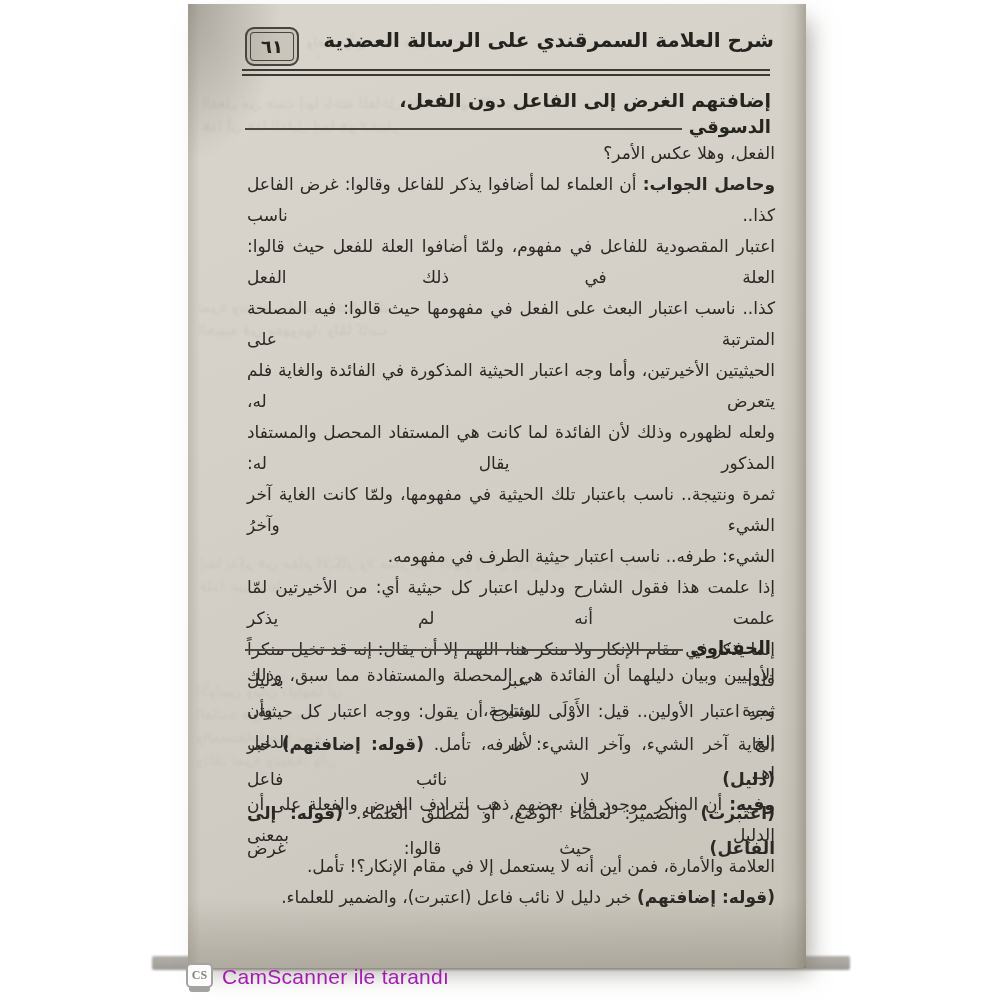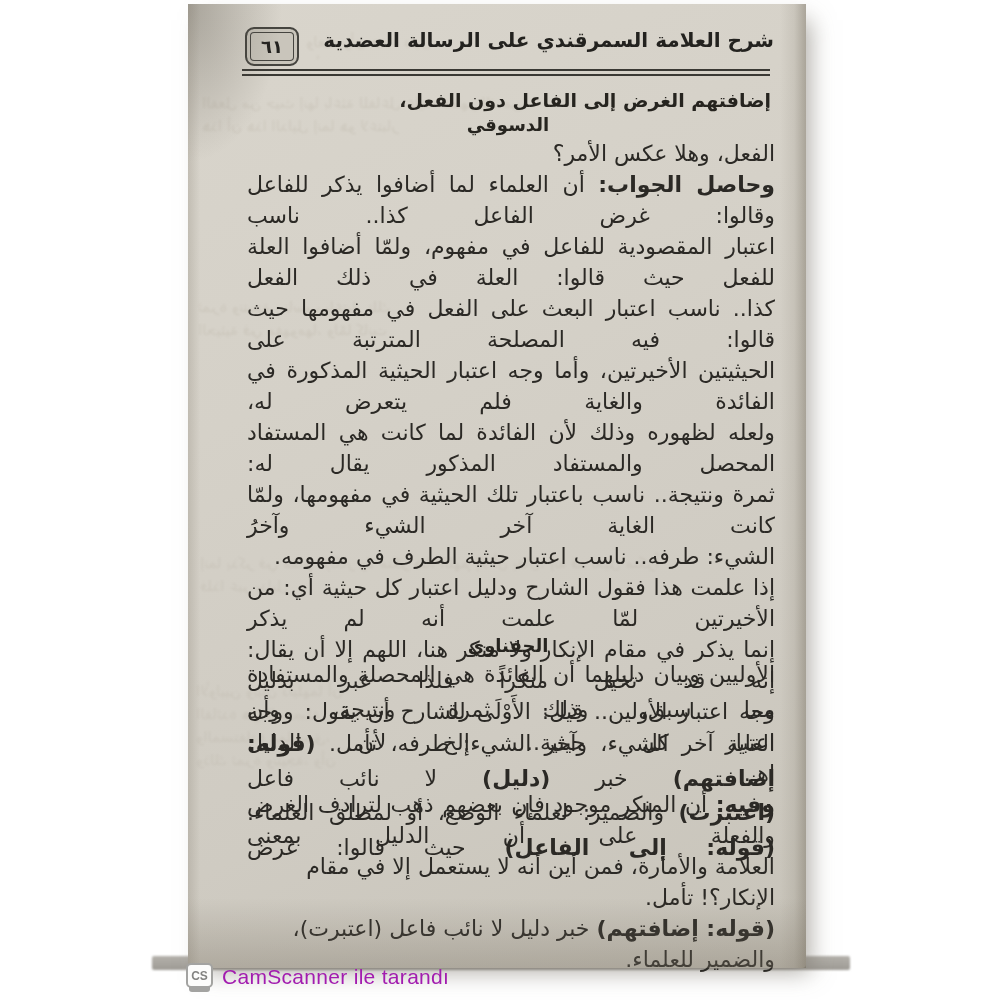--- a/index.html
+++ b/index.html
@@ -40,30 +40,30 @@
     position:absolute;top:65px;left:54px;right:36px;height:3px;
     border-top:2px solid #3a3934;border-bottom:2px solid #3a3934;
   }
   .opening-line{
     position:absolute;top:85px;left:59px;right:35px;direction:rtl;text-align:right;
     font-weight:700;font-size:19px;color:#26241f;
   }
   
   .sep{
     position:absolute;left:57px;right:35px;height:24px;direction:rtl;
-    display:flex;align-items:center;gap:7px;color:#26241f;flex-direction:column;
+    display:flex;align-items:center;gap:7px;color:#26241f;
   }
   .sep-label{font-weight:700;font-size:18px;white-space:nowrap;}
   .sep-rule{flex:1;height:0;border-top:2px solid #4a4842;margin-top:5px;}
   .sep0{top:110px;}
   .sep1{top:631px;}
   
   .lines{
     position:absolute;left:59px;width:528px;direction:rtl;color:#2b2925;
-    font-size:22px;
+    font-size:17px;
   }
   .lines0{top:134px;line-height:31px;}
   .lines1{top:654px;line-height:34.5px;}
   .line.j{text-align:justify;text-align-last:justify;}
   .line.r{text-align:right;}
   .b{font-weight:700;}
   
   .ghost{
     position:absolute;direction:rtl;transform:scaleX(-1);
     filter:blur(1.3px);opacity:.085;color:#6a5c44;font-size:15px;line-height:23px;
@@ -81,21 +81,21 @@
     filter:blur(1px);border-radius:2px;
   }
   
   .footer{position:absolute;left:0;top:960px;width:1000px;height:40px;z-index:3;}
   .cs-badge{position:absolute;left:186px;top:3px;width:27px;height:31px;}
   .cs-base{position:absolute;left:3px;top:12px;width:21px;height:17px;background:#a3a3a1;border-radius:3px;}
   .cs-box{
     position:absolute;left:0;top:0;width:23px;height:21px;background:#fcfcfb;
     border:2px solid #a3a3a1;border-radius:5px;
     display:flex;align-items:center;justify-content:center;
-    font-family:Liberation Sans, sans-serif;font-weight:700;font-size:12px;color:#838381;
+    font-family:Liberation Serif, serif;font-weight:700;font-size:12px;color:#838381;
   }
   .wm-text{
     position:absolute;left:222px;top:5px;
     font-family:"Liberation Sans",sans-serif;font-size:21px;color:#a21caf;letter-spacing:.3px;
   }
 </style>
 </head>
 <body>
 
 <div class="bottom-band"></div>

